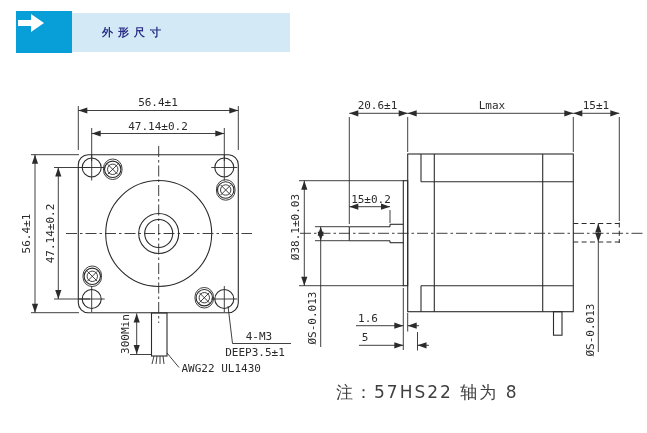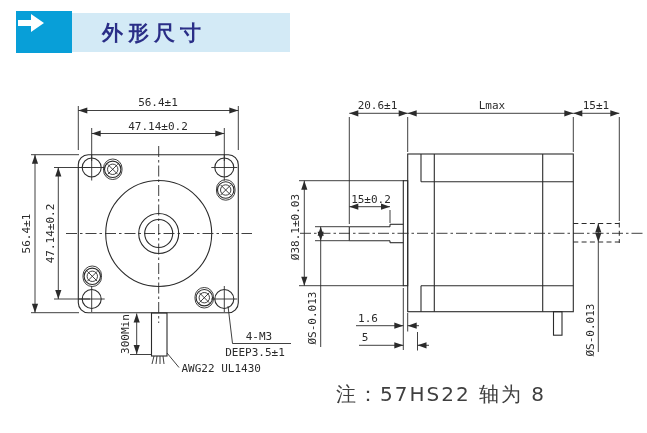--- a/index.html
+++ b/index.html
@@ -2,23 +2,23 @@
 <html><head>
 <meta charset="utf-8">
 <style>
   html,body{margin:0;padding:0;background:#fff;}
   .page{position:relative;width:647px;height:433px;background:#ffffff;overflow:hidden;
         font-family:"DejaVu Sans",sans-serif;}
   .hdr-box{position:absolute;left:16px;top:11px;width:56px;height:42px;background:#089fd8;
            display:flex;align-items:center;justify-content:center;}
   .hdr-banner{position:absolute;left:72px;top:13px;width:218px;height:39px;background:#d3eaf6;
               display:flex;align-items:center;}
-  .hdr-title{margin-left:30px;font-size:21px;font-weight:bold;letter-spacing:5px;color:#2a2e87;
+  .hdr-title{margin-left:30px;font-size:11px;font-weight:bold;letter-spacing:5px;color:#2a2e87;
              font-family:"DejaVu Sans",sans-serif;}
-  .note{position:absolute;left:336px;top:381px;font-size:20px;color:#3f3f3f;letter-spacing:2px;
+  .note{position:absolute;left:336px;top:381px;font-size:17px;color:#3f3f3f;letter-spacing:2px;
         font-family:"DejaVu Sans",sans-serif;}
   svg{position:absolute;left:0;top:0;}
   .ln{stroke:#2b2b2b;stroke-width:1.1;fill:none;}
   .thin{stroke:#2b2b2b;stroke-width:0.9;fill:none;}
   .cl{stroke:#2b2b2b;stroke-width:0.9;fill:none;stroke-dasharray:11 3 2.5 3;}
   .hid{stroke:#2b2b2b;stroke-width:1;fill:none;stroke-dasharray:5 3.3;}
   .dimtext{font-family:"DejaVu Sans Mono",monospace;font-size:11px;fill:#2b2b2b;}
 </style>
 </head>
 <body>

